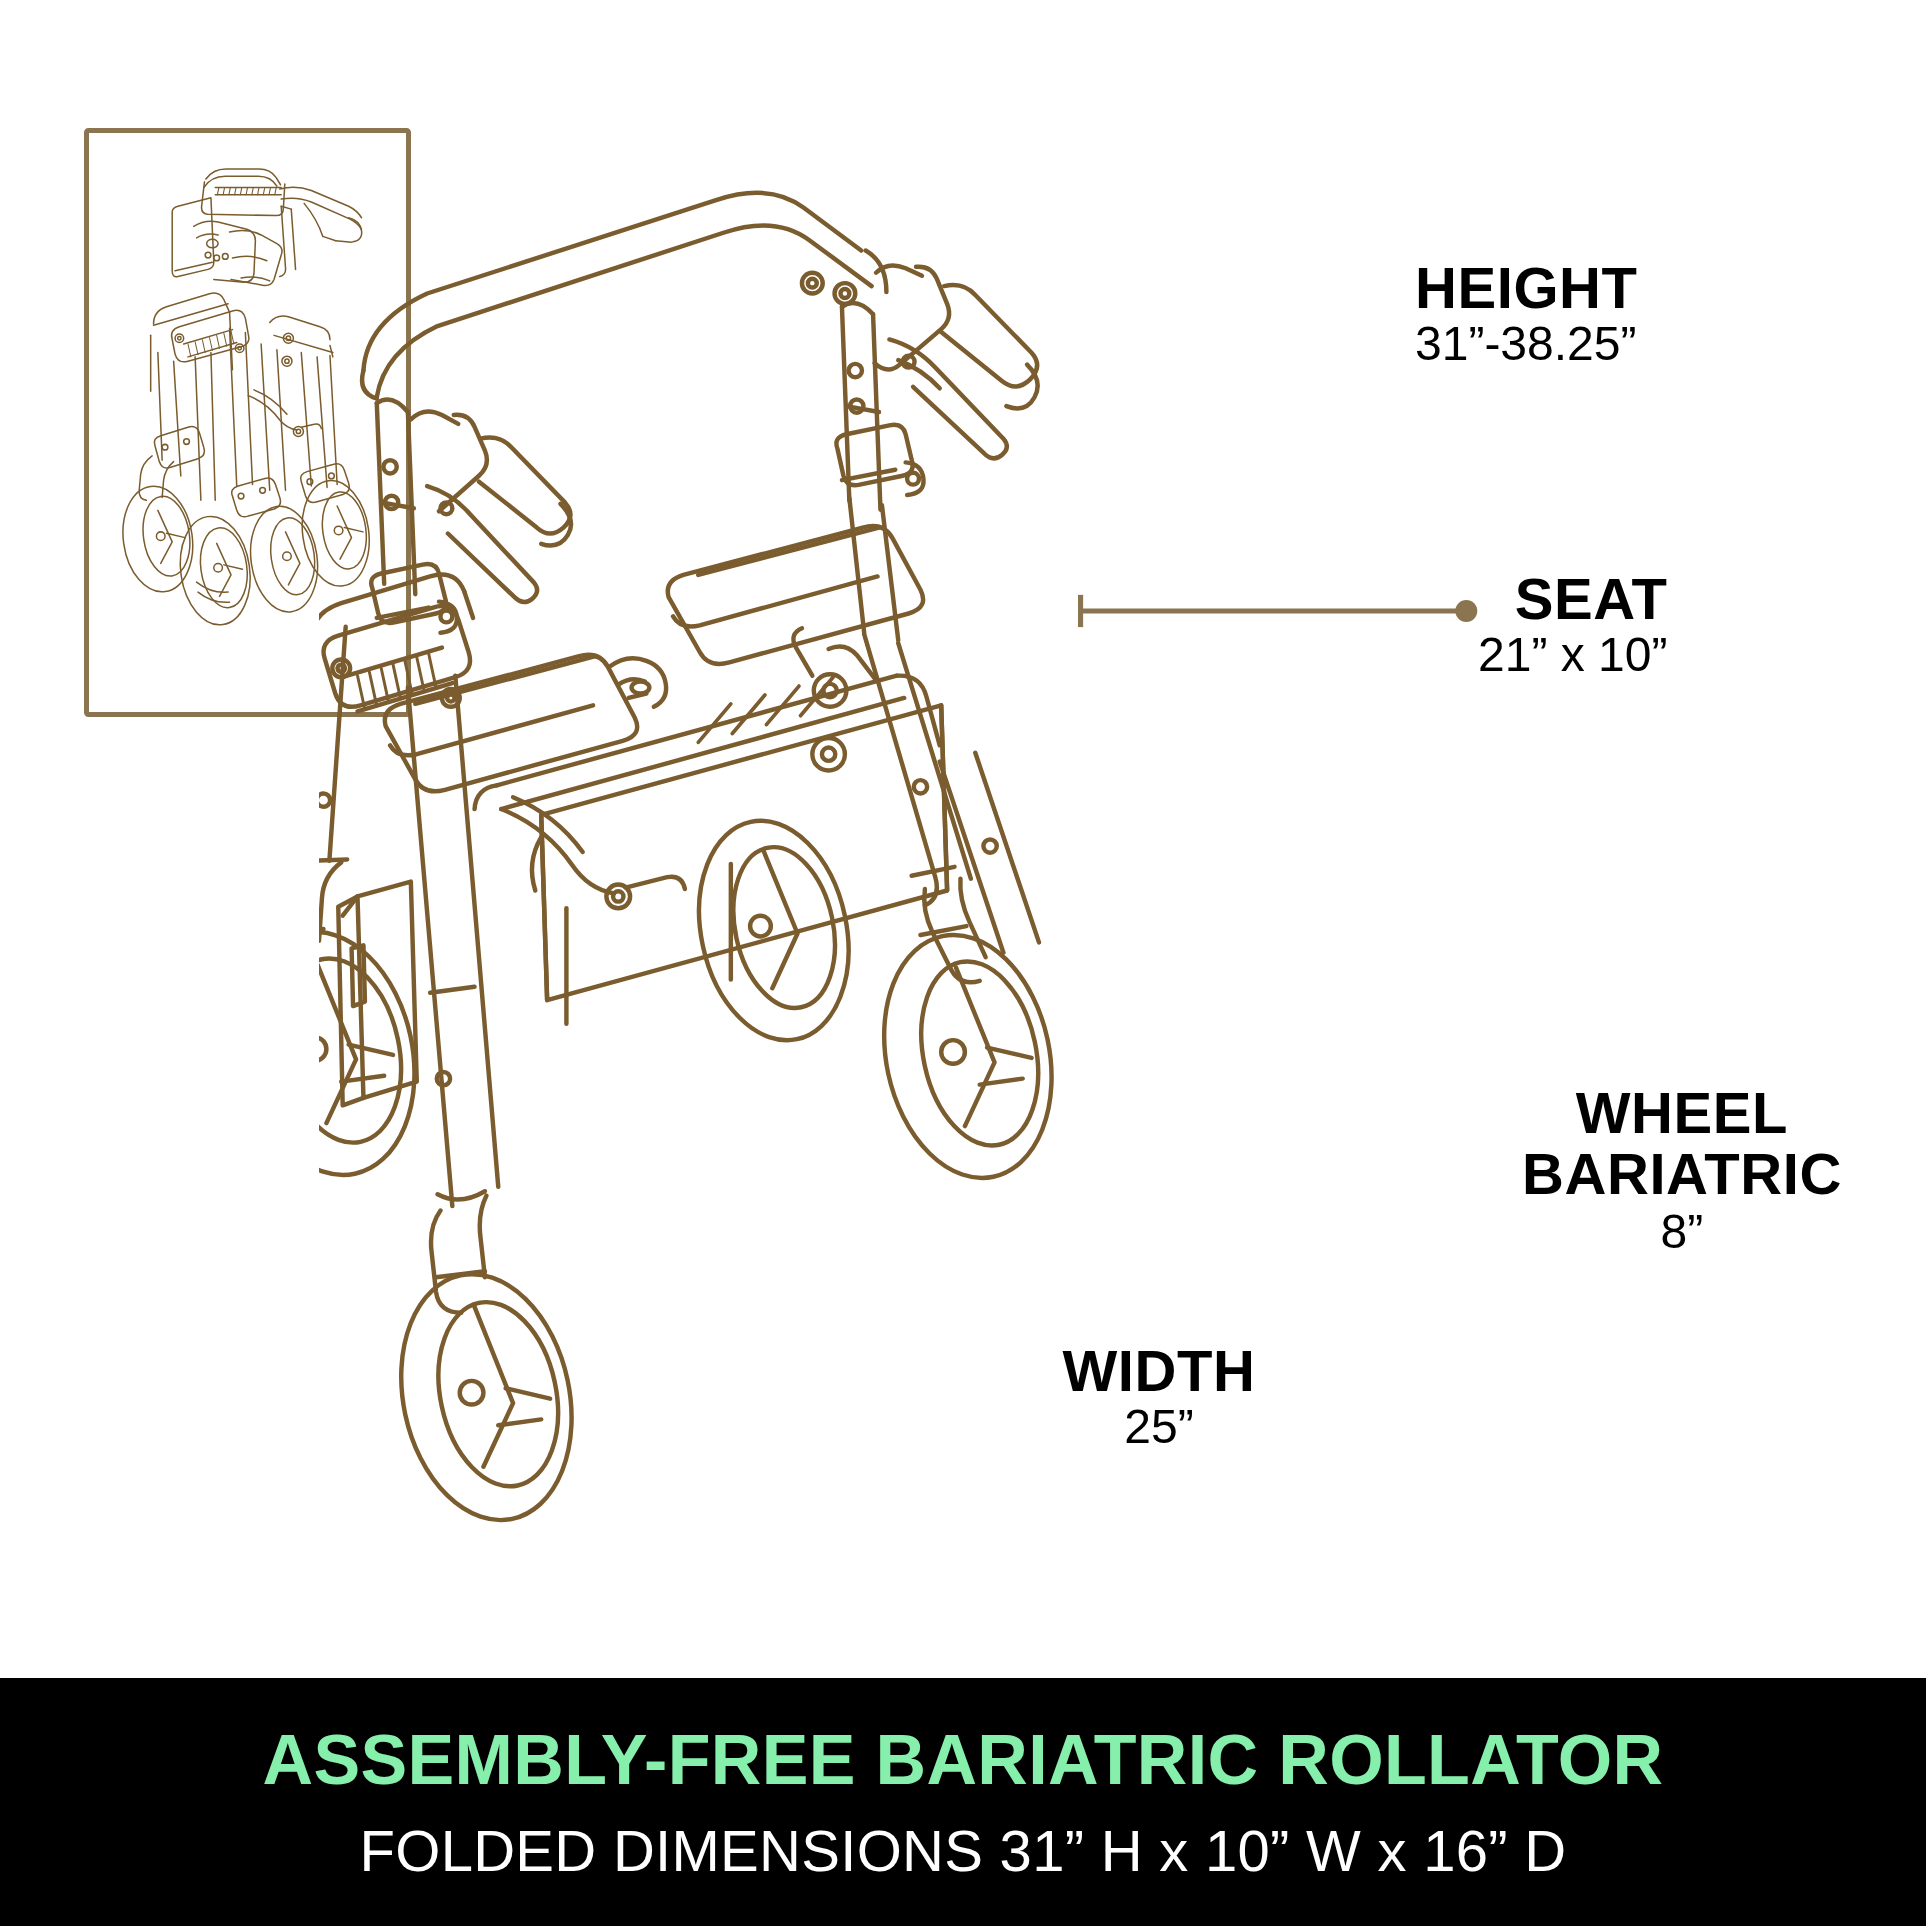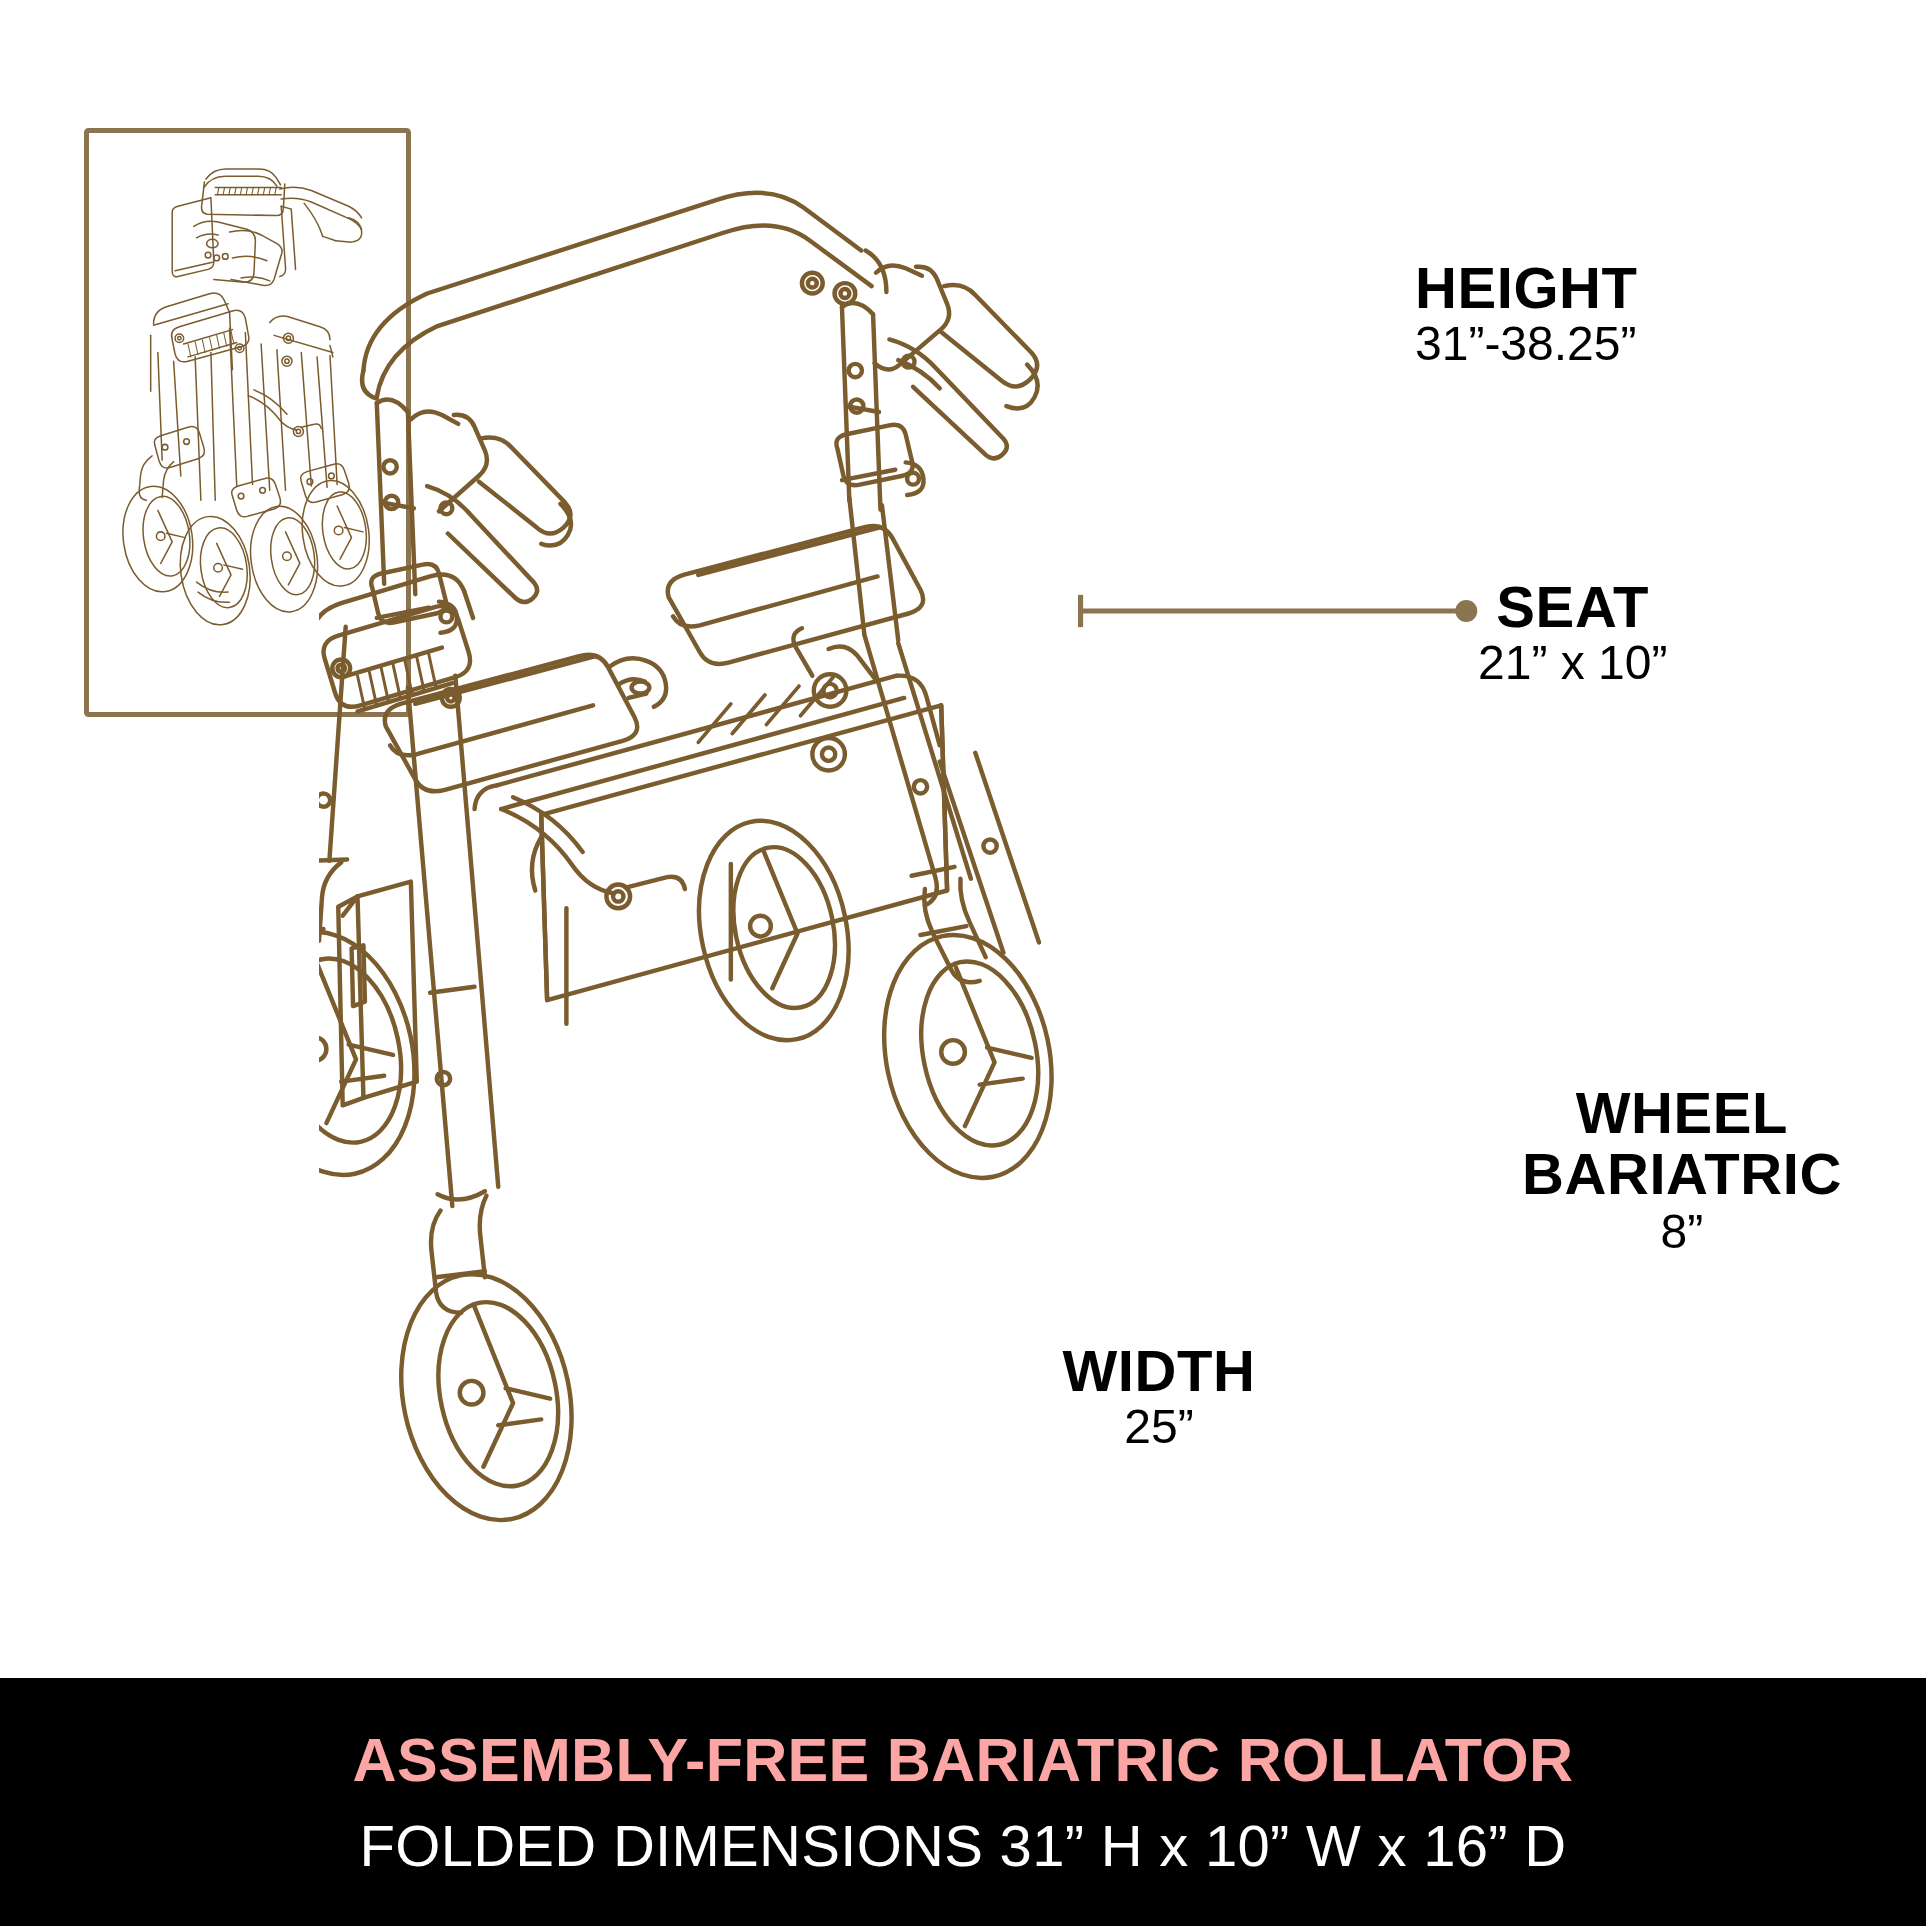--- a/index.html
+++ b/index.html
@@ -23,36 +23,36 @@
   .callout{position:absolute;}
   .callout .hd{
     font-weight:bold;color:#000;letter-spacing:0.01em;line-height:1.0;
     font-size:58px;
   }
   .callout .vl{
     color:#000;font-weight:400;line-height:1.12;font-size:48px;
   }
 
   #callout-height{left:1415px;top:259px;text-align:left;}
-  #callout-seat{left:1478px;top:570px;text-align:center;margin-top:8px;}
+  #callout-seat{left:1478px;top:570px;text-align:right;}
   #callout-wheel{left:1522px;top:1082px;text-align:center;}
   #callout-wheel .hd{line-height:1.06;}
   #callout-depth{left:370px;top:1378px;text-align:center;width:244px;}
   #callout-width{left:1037px;top:1342px;text-align:center;width:244px;}
 
   
   #seat-leader{position:absolute;left:1074px;top:589px;width:415px;height:44px;}
   #seat-leader svg{width:100%;height:100%;display:block;}
 
   
   #banner{
     position:absolute;left:0;top:1678px;width:1926px;height:248px;background:#000;
     display:flex;flex-direction:column;align-items:center;justify-content:center;
   }
-  #banner .b1{color:#fca5a5;font-weight:bold;font-size:61px;letter-spacing:0.005em;line-height:1.1;}
+  #banner .b1{color:#86efac;font-weight:bold;font-size:70px;letter-spacing:0.005em;line-height:1.1;}
   #banner .b2{color:#fff;font-weight:400;font-size:58px;letter-spacing:0.005em;line-height:1.1;margin-top:20px;}
 </style>
 </head>
 <body>
 
 <div id="page">
 
   <div id="inset">
     <svg viewBox="0 0 442 795" fill="none" stroke="#7a5c2e" stroke-width="2.1" stroke-linecap="round" stroke-linejoin="round">
 

